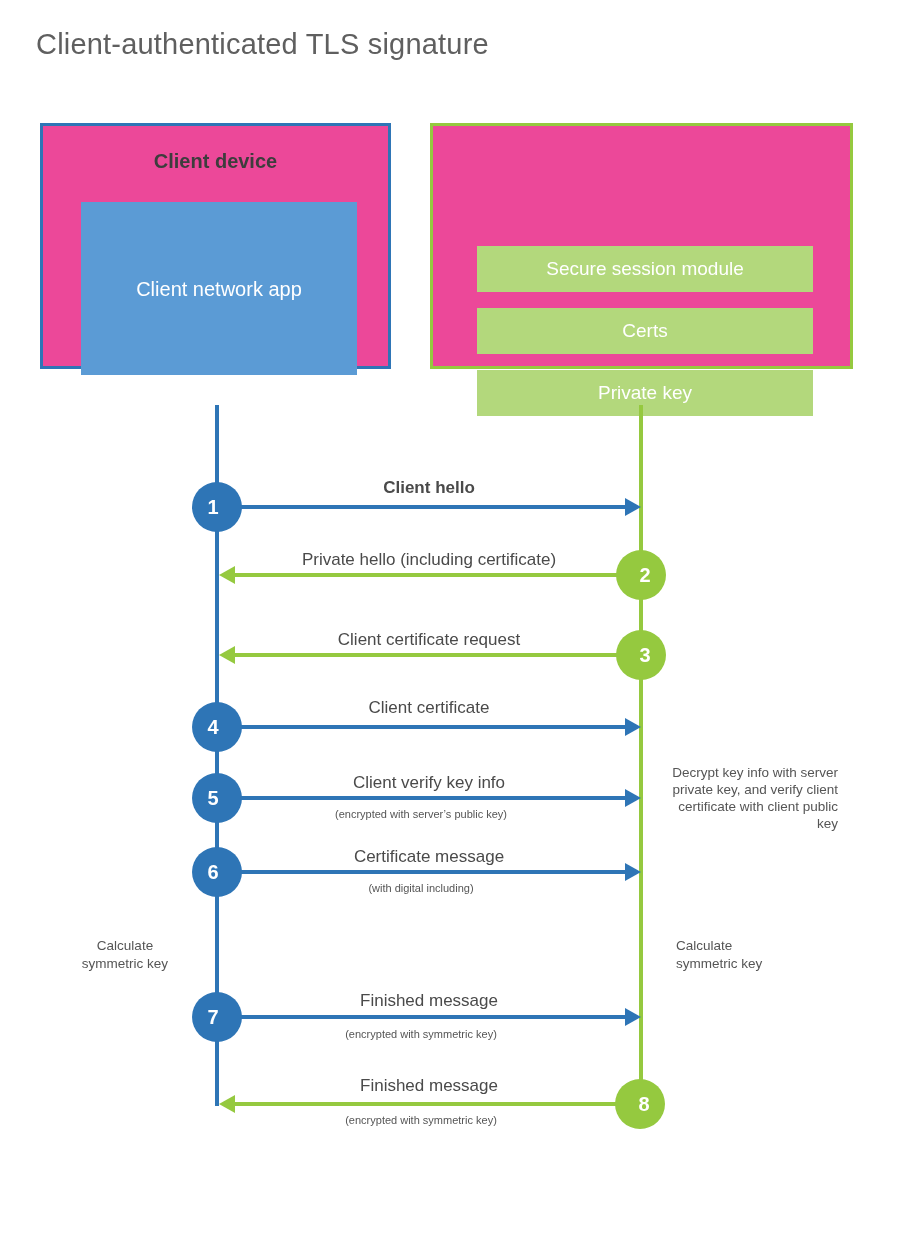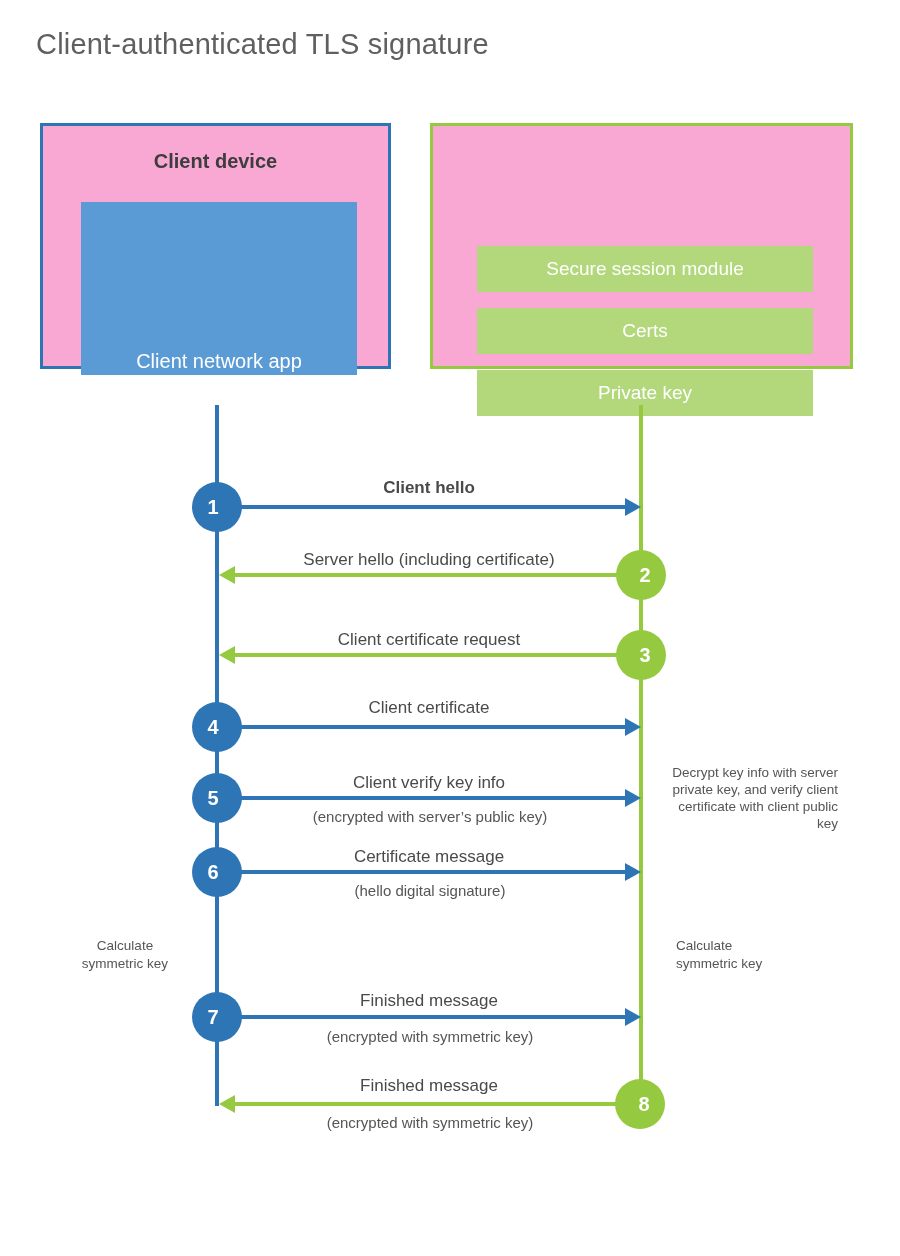--- a/index.html
+++ b/index.html
@@ -12,26 +12,26 @@
     --text-soft:#555555;
     --title-gray:#5f5f5f;
   }
   *{margin:0;padding:0;box-sizing:border-box;}
   body{background:#ffffff;font-family:"Liberation Sans", sans-serif;}
   .canvas{position:relative;width:900px;height:1256px;background:#ffffff;overflow:hidden;}
 
   .diagram-title{position:absolute;left:36px;top:28px;font-size:29px;font-weight:300;color:var(--title-gray);letter-spacing:0.2px;}
 
   
-  .actor-box{position:absolute;top:123px;height:246px;background:#f9a8d4;}
+  .actor-box{position:absolute;top:123px;height:246px;background:#ec4899;}
   .client-box{left:40px;width:351px;border:3px solid var(--blue);}
   .server-box{left:430px;width:423px;border:3px solid var(--green);}
   .actor-title{margin-top:24px;text-align:center;font-size:20px;font-weight:700;color:var(--text-dark);}
 
-  .client-app{position:absolute;left:38px;top:76px;width:276px;height:173px;background:var(--blue-light);display:flex;align-items:flex-end;justify-content:center;text-align:center;}
+  .client-app{position:absolute;left:38px;top:76px;width:276px;height:173px;background:var(--blue-light);display:flex;align-items:center;justify-content:center;text-align:center;}
   .client-app span{display:inline-block;width:170px;font-size:20px;color:#ffffff;line-height:1.4;}
 
   .server-bars{position:absolute;left:44px;top:76px;width:336px;margin-top:44px;}
   .server-bar{height:46px;margin-bottom:16px;background:var(--green-light);color:#ffffff;font-size:19px;display:flex;align-items:center;justify-content:center;}
 
   
   .lifeline{position:absolute;top:405px;width:4px;}
   .lifeline.blue{left:215px;height:701px;background:var(--blue);}
   .lifeline.green{left:639px;height:699px;background:var(--green);}
 
@@ -45,21 +45,21 @@
   
   .shaft{position:absolute;height:4px;}
   .shaft.blue{background:var(--blue);}
   .shaft.green{background:var(--green);}
   .head{position:absolute;width:0;height:0;border-top:9px solid transparent;border-bottom:9px solid transparent;}
   .head.right{border-left:16px solid var(--blue);}
   .head.left{border-right:16px solid var(--green);}
 
   
   .msg-label{position:absolute;left:219px;width:420px;text-align:center;font-size:17px;color:var(--text-mid);}
-  .msg-sub{position:absolute;left:220px;width:420px;text-align:center;font-size:15px;color:var(--text-soft);}
+  .msg-sub{position:absolute;left:211px;width:420px;text-align:center;font-size:11px;color:var(--text-soft);}
 
   
   .note{position:absolute;font-size:13.5px;line-height:17px;color:var(--text-soft);}
   .note-decrypt{left:666px;top:764px;width:172px;text-align:right;}
   .calc-left{left:65px;top:937px;width:120px;text-align:center;line-height:18px;}
   .calc-right{left:676px;top:937px;width:120px;text-align:left;line-height:18px;}
 </style>
 </head>
 <body>
 
@@ -85,21 +85,21 @@
   <div class="lifeline blue"></div>
   <div class="lifeline green"></div>
 
   <div class="msg-label" style="top:478px;font-weight:bold;">Client hello</div>
   <div class="shaft blue" style="left:230px;top:505px;width:396px;"></div>
   <div class="head right" style="left:625px;top:498px;"></div>
   <div class="step-circle blue" style="left:192px;top:482px;">
       <span>1</span>
     </div>
 
-  <div class="msg-label" style="top:550px;">Server hello (including certificate)</div>
+  <div class="msg-label" style="top:550px;">Private hello (including certificate)</div>
   <div class="shaft green" style="left:235px;top:573px;width:406px;"></div>
   <div class="head left" style="left:219px;top:566px;"></div>
   <div class="step-circle green" style="left:616px;top:550px;">
       <span>2</span>
     </div>
 
   <div class="msg-label" style="top:630px;">Client certificate request</div>
   <div class="shaft green" style="left:235px;top:653px;width:406px;"></div>
   <div class="head left" style="left:219px;top:646px;"></div>
   <div class="step-circle green" style="left:616px;top:630px;">
@@ -117,21 +117,21 @@
   <div class="shaft blue" style="left:230px;top:796px;width:396px;"></div>
   <div class="head right" style="left:625px;top:789px;"></div>
   <div class="msg-sub" style="top:808px;">(encrypted with server’s public key)</div>
   <div class="step-circle blue" style="left:192px;top:773px;">
       <span>5</span>
     </div>
 
   <div class="msg-label" style="top:847px;">Certificate message</div>
   <div class="shaft blue" style="left:230px;top:870px;width:396px;"></div>
   <div class="head right" style="left:625px;top:863px;"></div>
-  <div class="msg-sub" style="top:882px;">(hello digital signature)</div>
+  <div class="msg-sub" style="top:882px;">(with digital including)</div>
   <div class="step-circle blue" style="left:192px;top:847px;">
       <span>6</span>
     </div>
 
   <div class="note note-decrypt">Decrypt key info with server private key, and verify client certificate with client public key</div>
   <div class="note calc-left">Calculate symmetric key</div>
   <div class="note calc-right">Calculate symmetric key</div>
 
   <div class="msg-label" style="top:991px;">Finished message</div>
   <div class="shaft blue" style="left:230px;top:1015px;width:396px;"></div>

